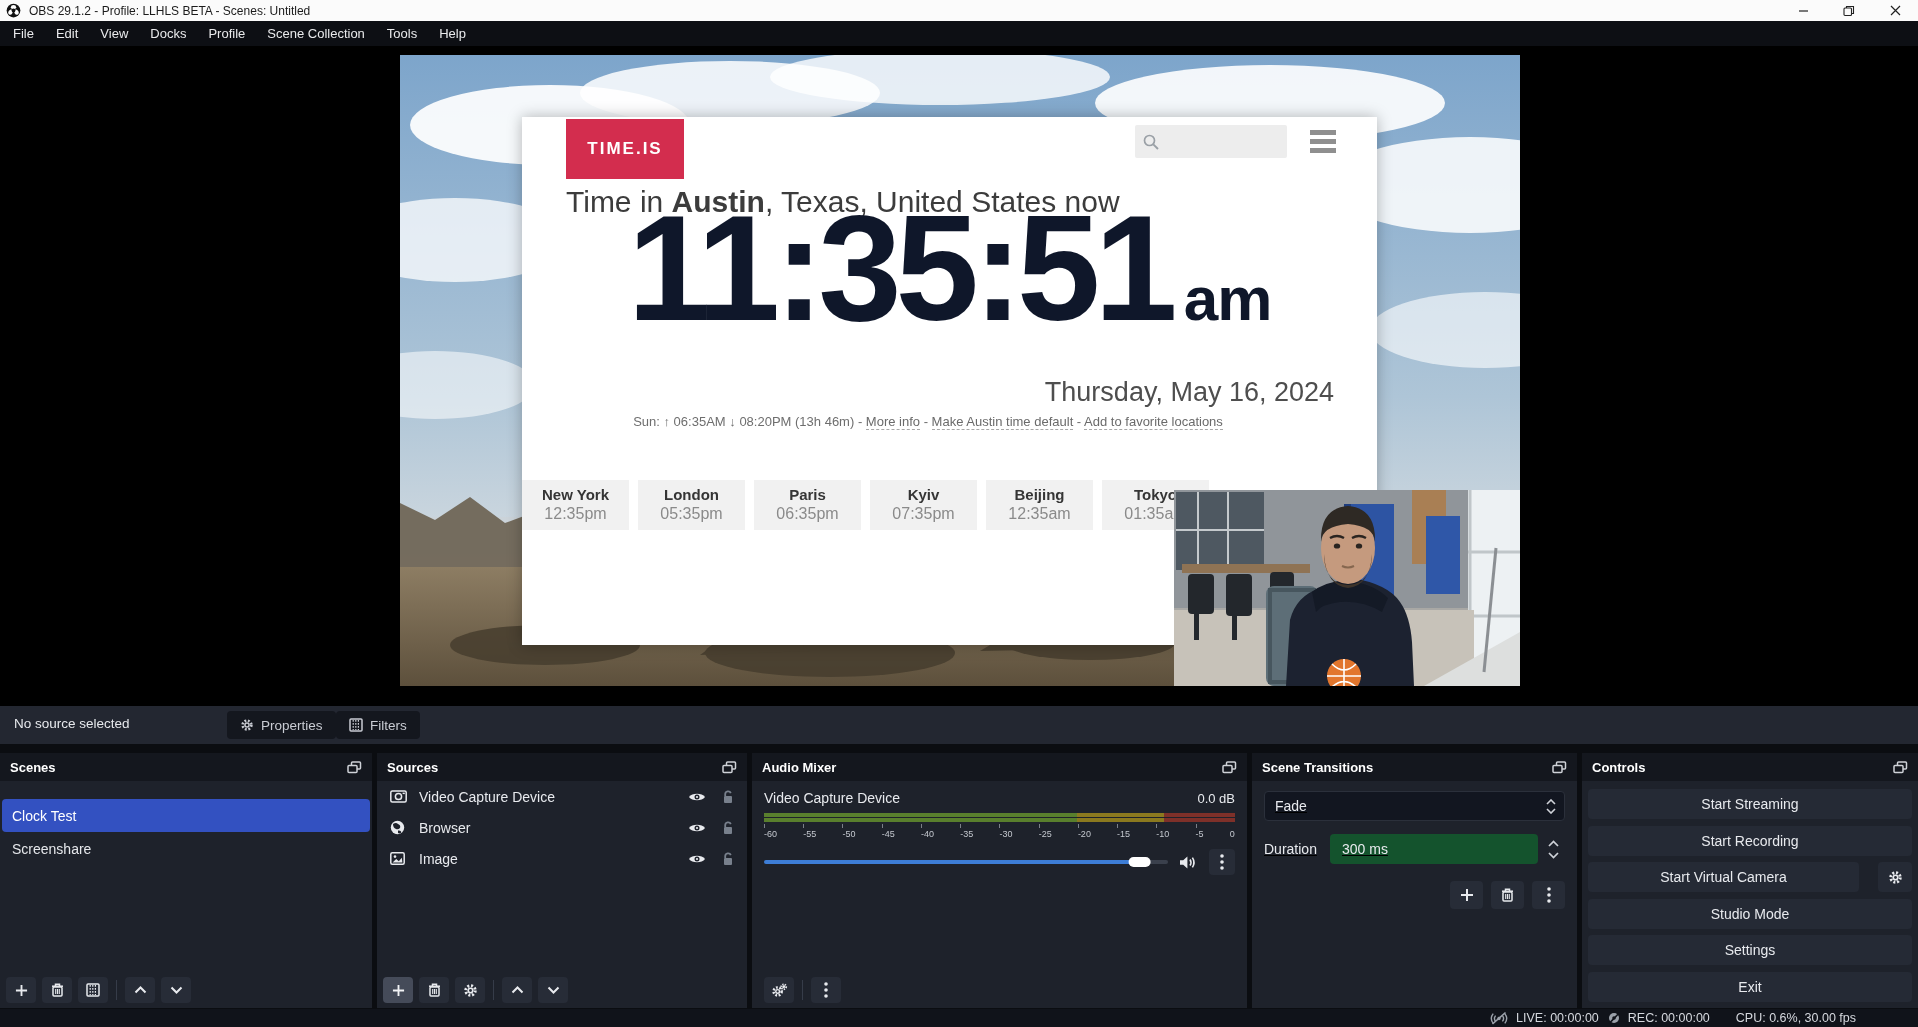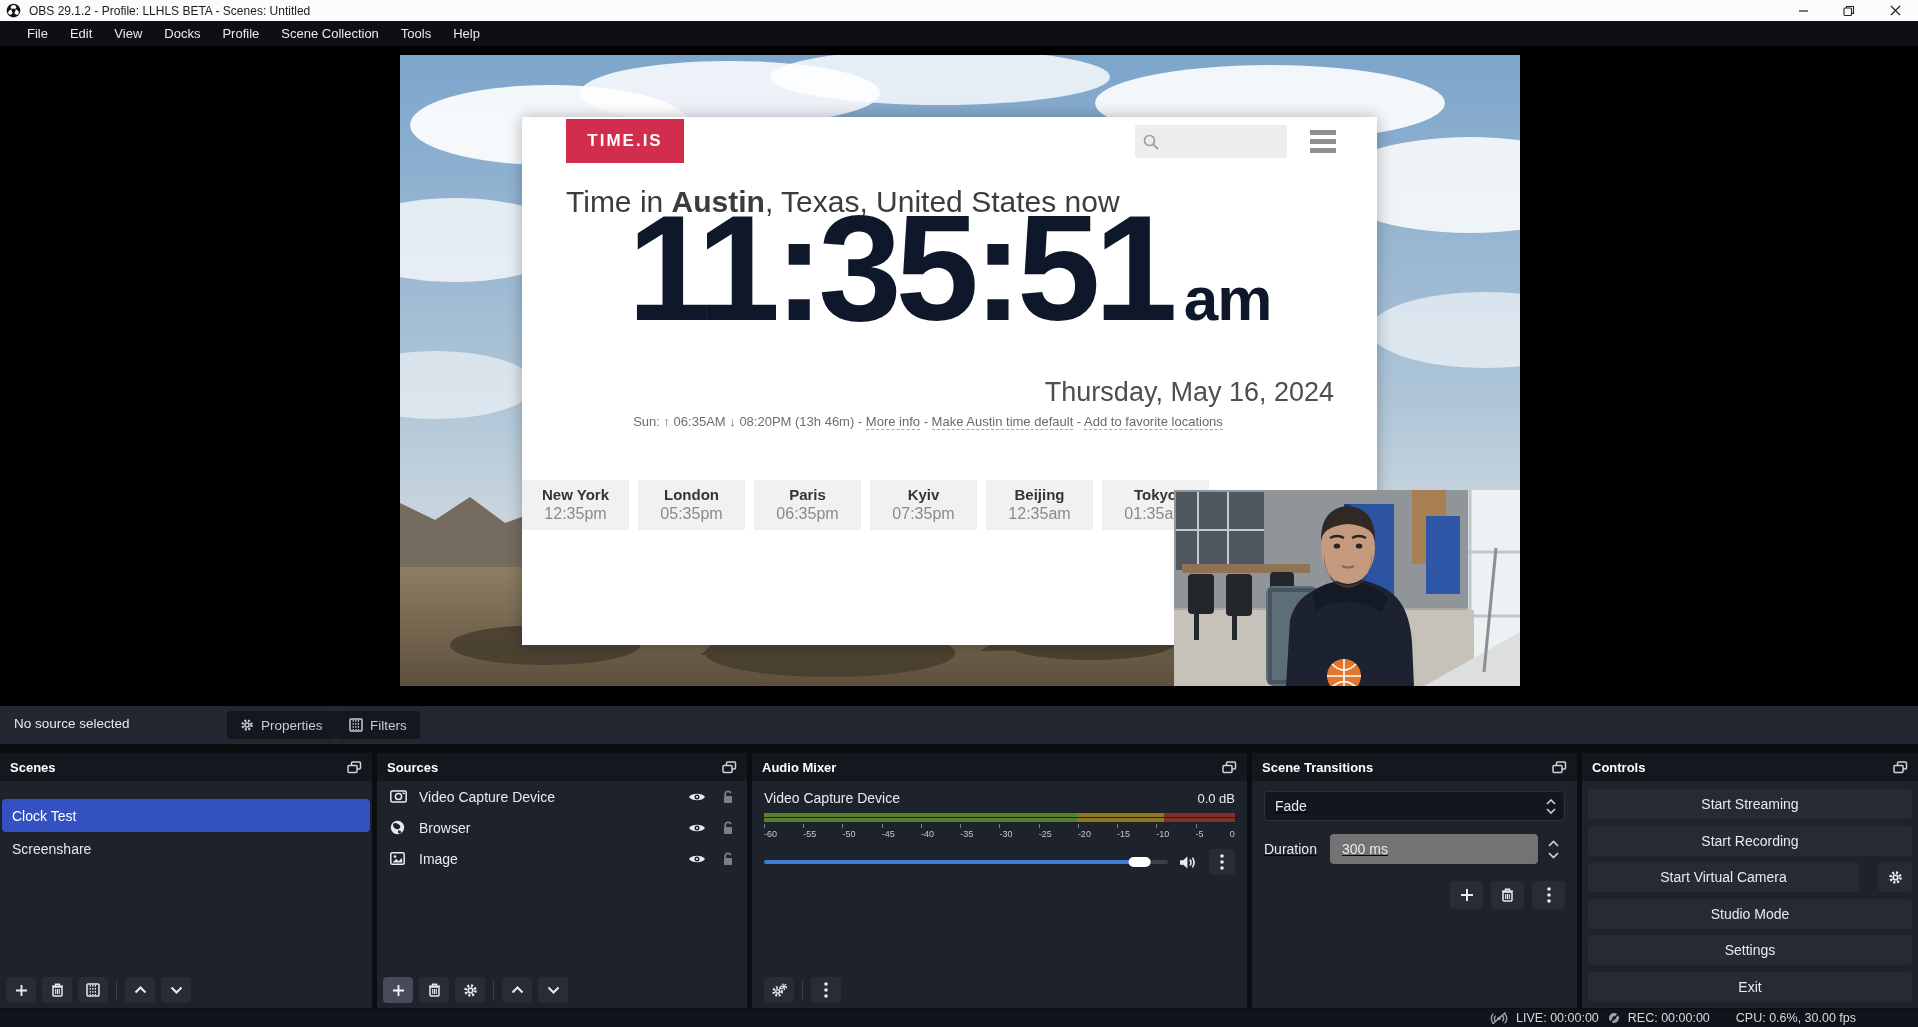--- a/index.html
+++ b/index.html
@@ -7,31 +7,31 @@
   .app{position:relative;width:1918px;height:1027px;background:#0b0d11;overflow:hidden;
        font-family:"Liberation Sans","DejaVu Sans",sans-serif;-webkit-font-smoothing:antialiased;}
 
   
   .titlebar{position:absolute;top:0;left:0;right:0;height:21px;background:#fbfbfb;display:flex;align-items:center;padding-left:6px;}
   .titlebar .title{font-size:12px;color:#1b1b1b;margin-left:8px;}
   .win-btns{margin-left:auto;display:flex;height:100%;}
   .win-btn{width:46px;display:flex;align-items:center;justify-content:center;}
 
   
-  .menubar{position:absolute;top:21px;left:0;right:0;height:25px;background:#0d0f14;display:flex;align-items:center;padding-left:16px;}
+  .menubar{position:absolute;top:21px;left:0;right:0;height:25px;background:#0d0f14;display:flex;align-items:center;padding-left:2px;}
   .menu-item{color:#e9eaec;font-size:13px;padding:0 11px;line-height:25px;}
 
   
   .canvas{position:absolute;top:46px;left:0;width:1918px;height:660px;background:#000;}
   .video{position:absolute;left:400px;top:9px;width:1120px;height:631px;overflow:hidden;}
   .backdrop{position:absolute;inset:0;}
 
   
   .page{position:absolute;left:122px;top:62px;width:855px;height:528px;background:#fff;box-shadow:0 0 14px rgba(0,0,0,.28);}
-  .ti-logo{position:absolute;left:44px;top:2px;width:118px;height:44px;background:var(--brand,#d32d4e);color:#fff;
+  .ti-logo{position:absolute;left:44px;top:2px;width:118px;height:60px;background:var(--brand,#d32d4e);color:#fff;
            display:flex;align-items:center;justify-content:center;font-weight:bold;font-size:17px;letter-spacing:2px;}
   .ti-search{position:absolute;left:613px;top:8px;width:152px;height:33px;background:#ededed;border-radius:2px;
              display:flex;align-items:center;padding-left:7px;}
   .ti-burger{position:absolute;left:788px;top:13px;width:26px;display:flex;flex-direction:column;gap:4px;}
   .ti-burger div{height:5px;background:#8f8f8f;}
   .ti-heading{position:absolute;left:44px;top:68px;font-size:30px;color:#3c3c3c;white-space:nowrap;}
   .ti-clock{position:absolute;left:0;right:0;top:76px;text-align:center;color:#0f172a;line-height:1;}
   .ti-time{font-size:150px;font-weight:bold;letter-spacing:-6px;}
   .ti-ampm{font-size:62px;font-weight:bold;margin-left:12px;letter-spacing:-1px;}
   .ti-date{position:absolute;right:43px;top:260px;font-size:27px;color:#4e4e4e;}
@@ -85,21 +85,21 @@
   .slider-row{display:flex;align-items:center;gap:11px;margin-top:10px;}
   .slider{position:relative;flex:1;height:4px;border-radius:2px;background:linear-gradient(90deg,var(--slider-blue,#3d7dd6) 0 94%,#3a404c 94%);}
   .slider-handle{position:absolute;left:94%;top:-3px;transform:translateX(-70%);width:22px;height:10px;background:#fff;border-radius:5px;}
 
   .trans-body{padding:10px 12px 0 12px;text-decoration:underline;}
   .combo{height:30px;background:#121620;border:1px solid #2b303b;border-radius:4px;display:flex;align-items:center;color:#e8eaee;font-size:14px;}
   .combo-label{padding-left:10px;}
   .combo-caret{margin-left:auto;width:26px;align-self:stretch;display:flex;flex-direction:column;align-items:center;justify-content:center;gap:3px;}
   .duration-row{display:flex;align-items:center;margin-top:13px;}
   .duration-label{font-size:14px;color:#e8eaee;width:60px;flex:none;}
-  .spinbox{flex:1;height:30px;background:#737373;border-radius:4px;display:flex;align-items:center;padding-left:12px;color:#e8eaee;font-size:14px;margin-left:6px;}
+  .spinbox{flex:1;height:30px;background:#14532d;border-radius:4px;display:flex;align-items:center;padding-left:12px;color:#e8eaee;font-size:14px;margin-left:6px;}
   .spin-btns{width:24px;flex:none;display:flex;flex-direction:column;align-items:center;gap:5px;margin-left:3px;}
   .trans-actions{display:flex;justify-content:flex-end;gap:8px;margin-top:17px;}
   .trans-actions .tb-btn{width:33px;height:28px;}
 
   .controls-body{padding:8px 6px;display:flex;flex-direction:column;gap:6.5px;}
   .ctl-btn{height:30px;background:#252a35;border-radius:4px;color:#e8eaee;font-size:14px;display:flex;align-items:center;justify-content:center;}
   .vcam-row{display:flex;gap:19px;}
   .vcam-row .ctl-btn{flex:1;}
   .vcam-gear{width:34px;height:30px;background:#252a35;border-radius:4px;display:flex;align-items:center;justify-content:center;flex:none;}
 

